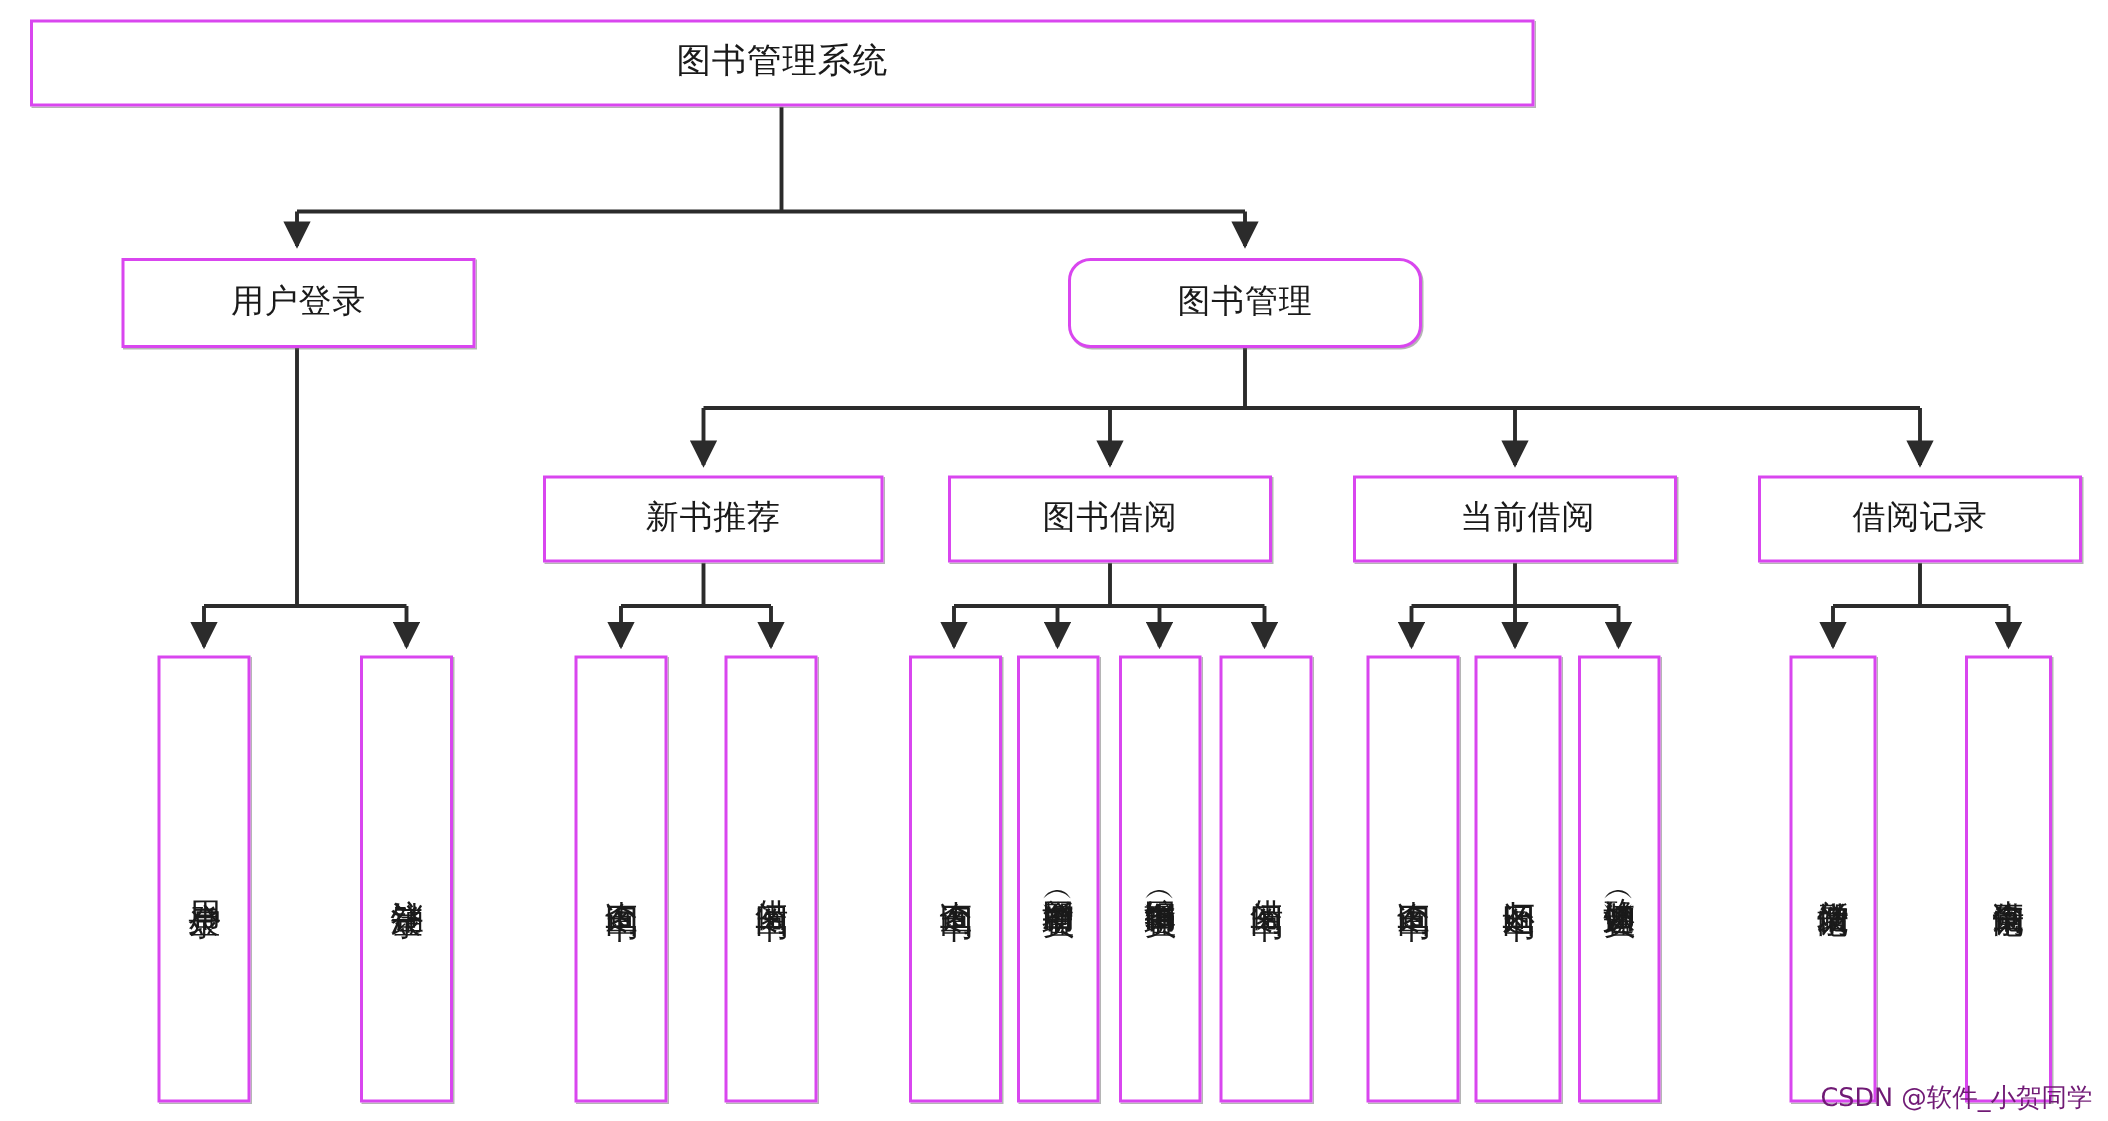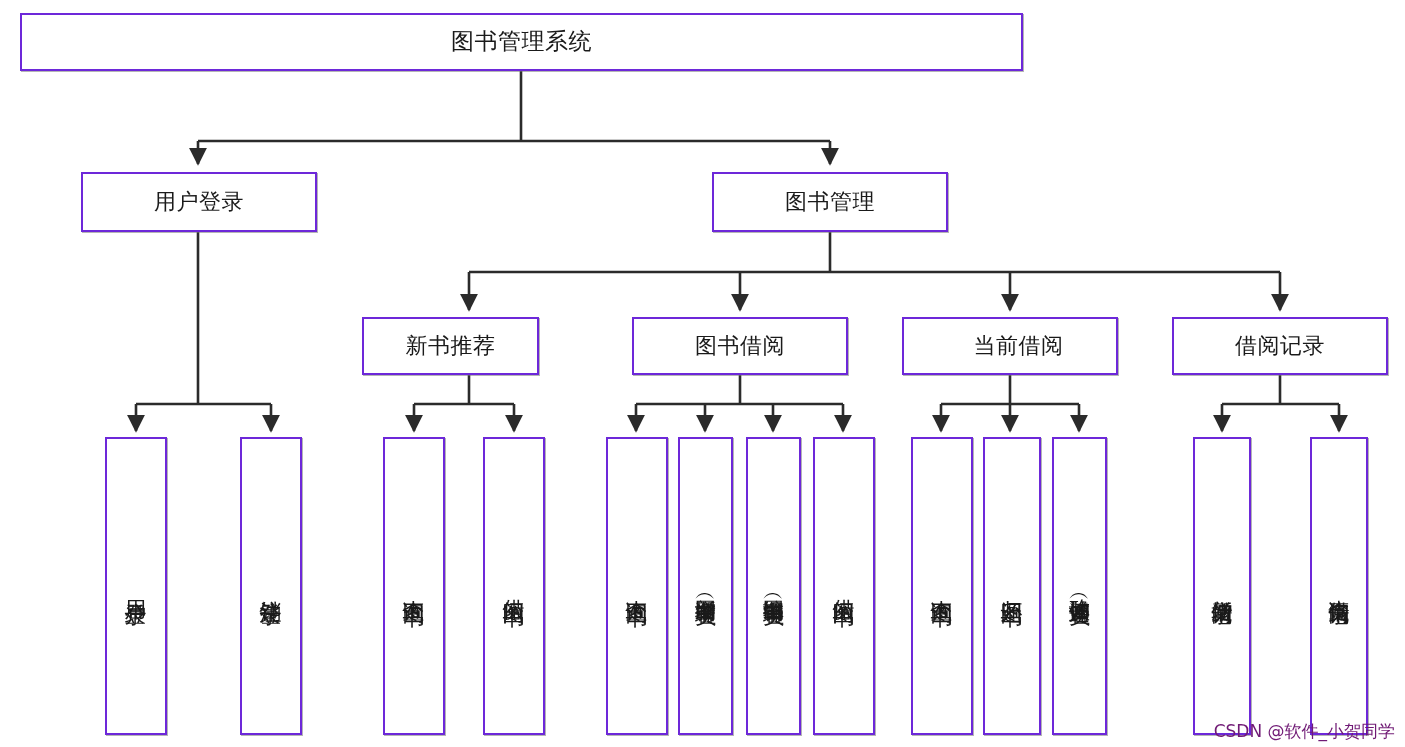--- a/index.html
+++ b/index.html
@@ -22,21 +22,21 @@
     position: absolute;
     left: 0;
     top: 0;
     width: 1405px;
     height: 747px;
     pointer-events: none;
   }
   .node {
     position: absolute;
     box-sizing: border-box;
-    border: 2px solid #6d28d9;
+    border: 2px solid #d946ef;
     background: #ffffff;
     display: flex;
     align-items: center;
     justify-content: center;
     color: #1a1a1a;
     box-shadow: 1px 1px 0 rgba(120,120,120,0.55);
   }
   .node .lbl {
     display: block;
     text-align: center;
@@ -135,25 +135,25 @@
   </svg>
 
   <div class="node horiz root" style="left:20px; top:13px; width:1003px; height:58px;">
     <span class="lbl">图书管理系统</span>
   </div>
 
   <div class="node horiz" style="left:81px; top:172px; width:236px; height:60px;">
     <span class="lbl">用户登录</span>
   </div>
 
-  <div class="node horiz" style="left:712px; top:172px; width:236px; height:60px;">
+  <div class="node horiz" style="left:712px; top:172px; width:236px; height:60px;border-radius:15px;">
     <span class="lbl">图书管理</span>
   </div>
 
-  <div class="node horiz" style="left:362px; top:317px; width:177px; height:58px;">
+  <div class="node horiz" style="left:362px; top:317px; width:227px; height:58px;">
     <span class="lbl">新书推荐</span>
   </div>
 
   <div class="node horiz" style="left:632px; top:317px; width:216px; height:58px;">
     <span class="lbl">图书借阅</span>
   </div>
 
   <div class="node horiz" style="left:902px; top:317px; width:216px; height:58px;padding-left:17px;">
     <span class="lbl">当前借阅</span>
   </div>

